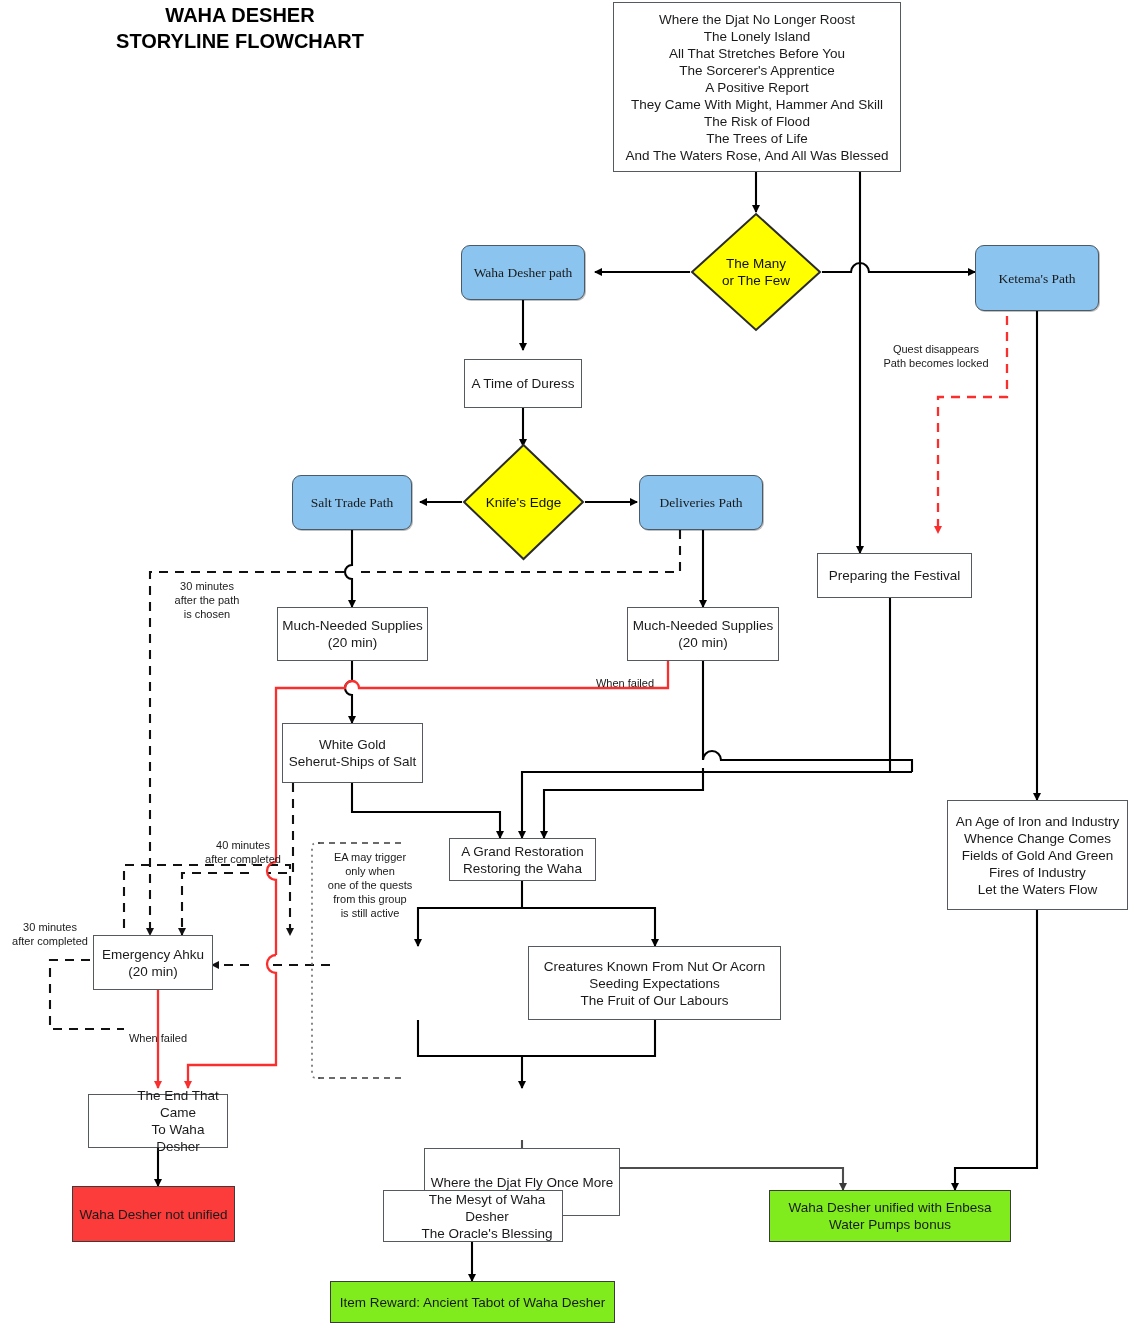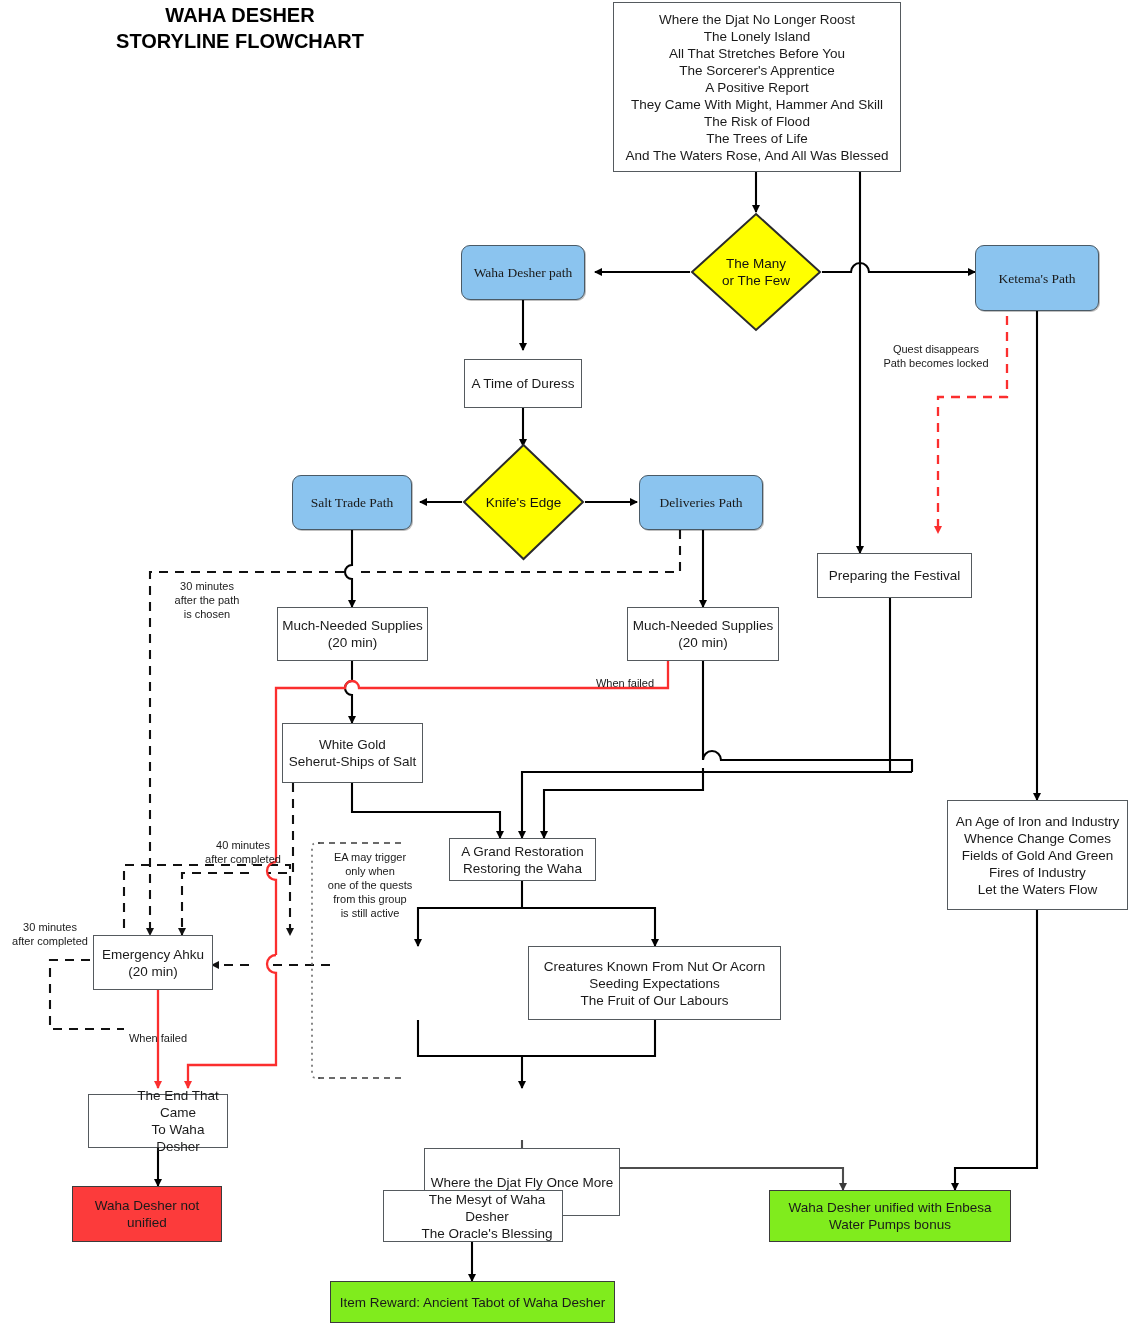--- a/index.html
+++ b/index.html
@@ -321,21 +321,21 @@
 
   <div class="node rect" style="left:424px; top:1148px; width:196px; height:68px;">
     <span>Where the Djat Fly Once More</span>
   </div>
 
   <div class="node rect" style="left:383px; top:1190px; width:180px; height:52px;padding-left:28px;">
     <span>The Mesyt of Waha Desher
 The Oracle's Blessing</span>
   </div>
 
-  <div class="node red" style="left:72px; top:1186px; width:150px; height:56px;">
+  <div class="node red" style="left:72px; top:1186px; width:163px; height:56px;">
     <span>Waha Desher not unified</span>
   </div>
 
   <div class="node green" style="left:330px; top:1281px; width:285px; height:42px;">
     <span>Item Reward: Ancient Tabot of Waha Desher</span>
   </div>
 
   <div class="node green" style="left:769px; top:1190px; width:242px; height:52px;">
     <span>Waha Desher unified with Enbesa
 Water Pumps bonus</span>

